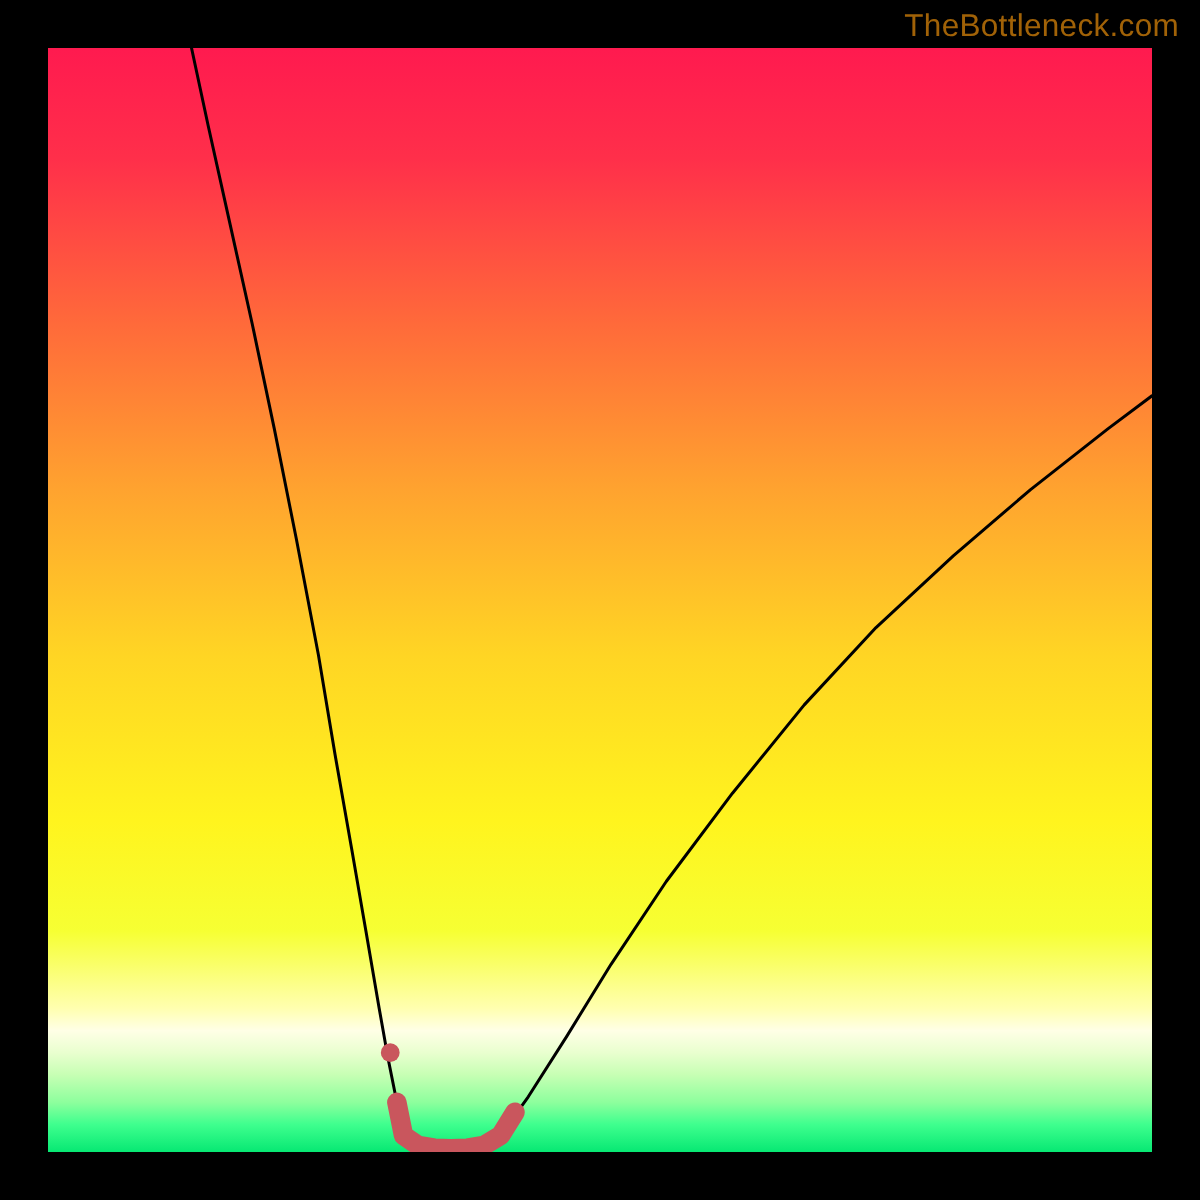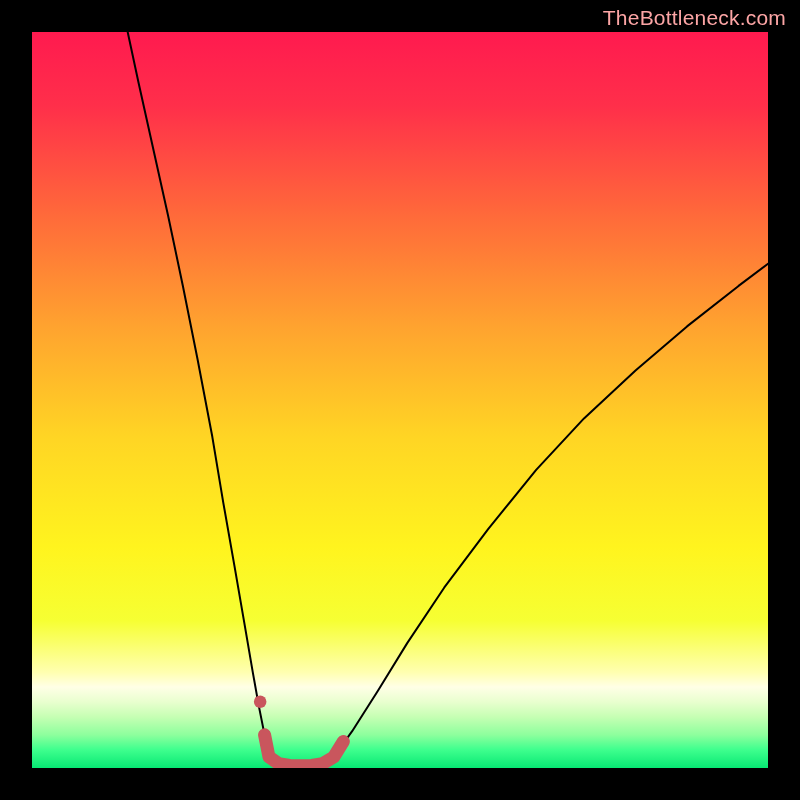--- a/index.html
+++ b/index.html
@@ -28,21 +28,21 @@
     overflow: hidden;
   }
   .gradient {
     position: absolute;
     inset: 0;
   }
   .watermark {
     position: absolute;
     top: 6px;
     right: 14px;
-    color: #fca5a5;
+    color: #a16207;
     font-size: 21px;
     font-weight: 500;
     letter-spacing: 0.2px;
   }
   svg.curves {
     position: absolute;
     inset: 0;
   }
 </style>
 </head>

